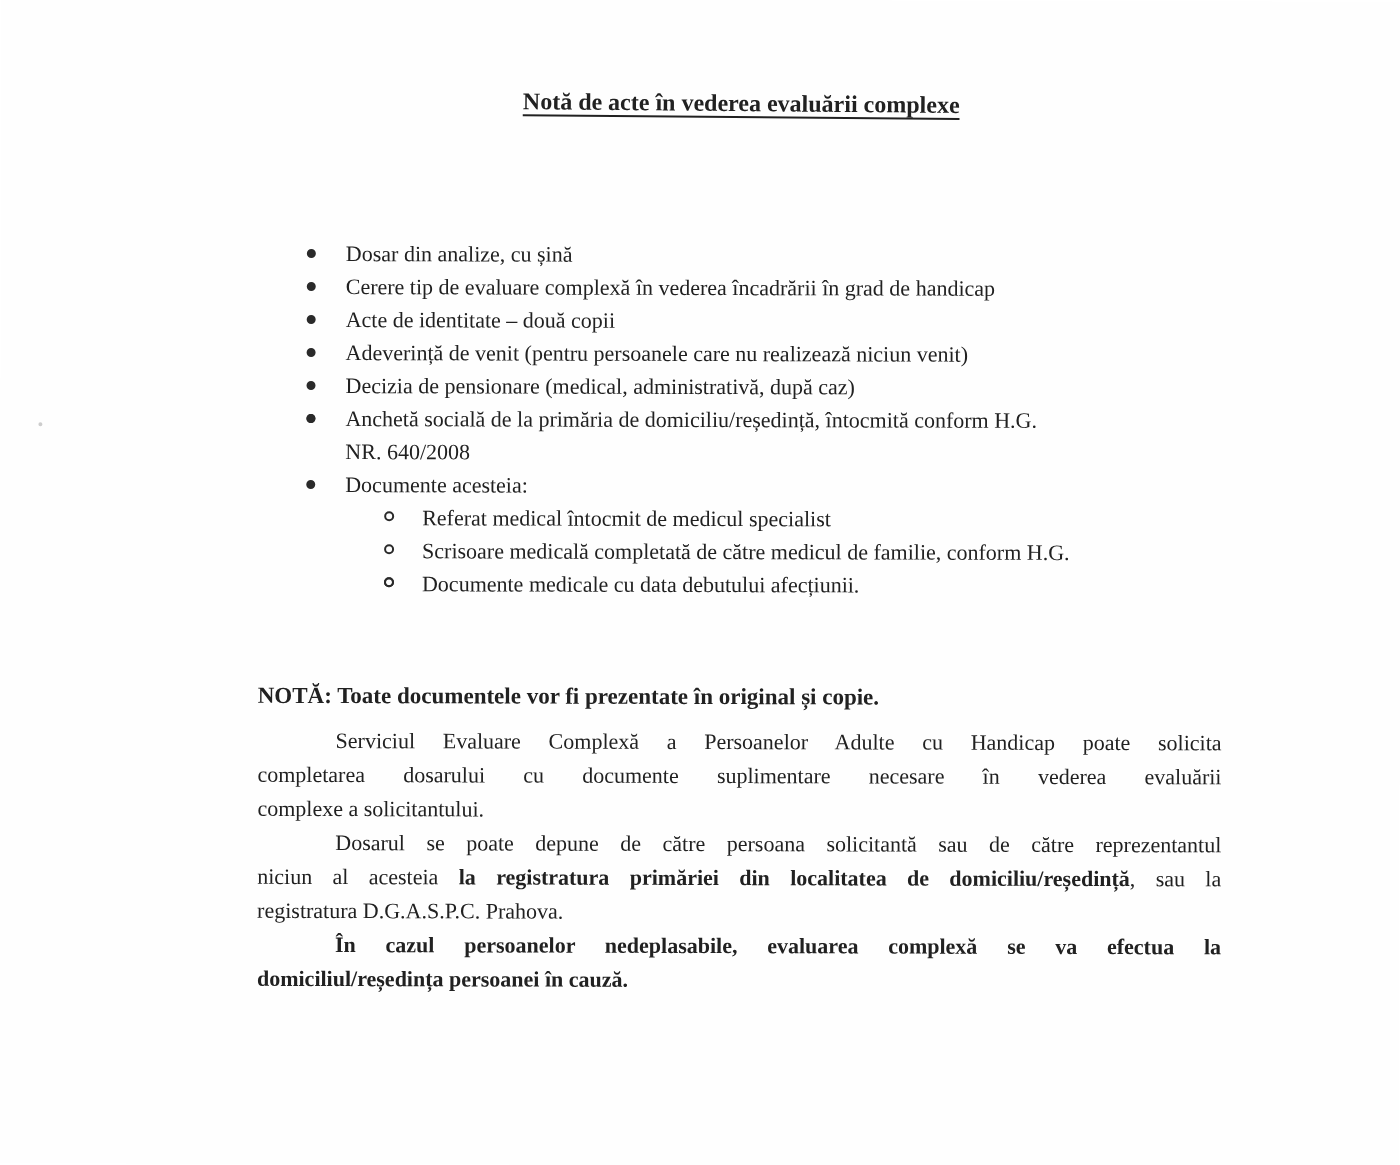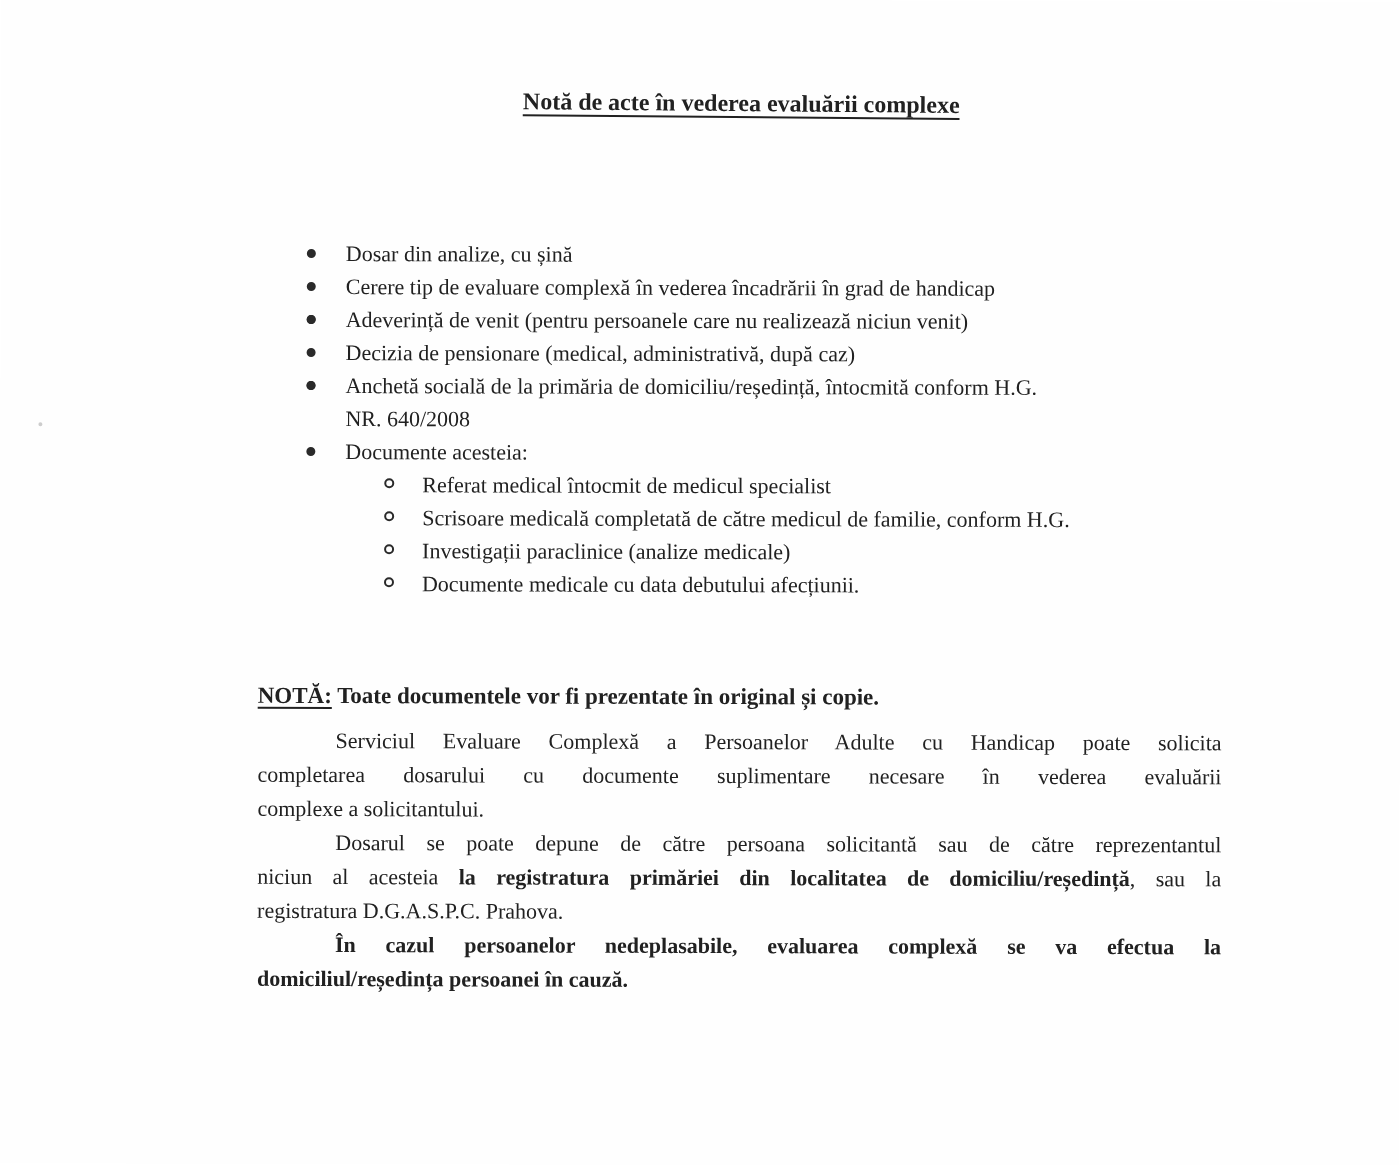--- a/index.html
+++ b/index.html
@@ -79,21 +79,20 @@
     box-sizing: border-box;
   }
   .nowrap { white-space: nowrap; }
   .note-line {
     margin: 78px 0 10px 0;
     font-size: 23px;
     line-height: 36px;
     font-weight: bold;
   }
   .note-label {
-    text-decoration: underline;
     text-decoration-thickness: 2px;
     text-underline-offset: 4px;
     margin-top: 28px;
   }
   .para {
     margin: 0;
     font-size: 22px;
     line-height: 34px;
   }
   .para.first { margin-top: 2px; }
@@ -132,20 +131,21 @@
       <li>
         <span class="dot-marker"></span>
         <span>Dosar din analize, cu șină</span>
       </li>
       <li>
         <span class="dot-marker"></span>
         <span>Cerere tip de evaluare complexă în vederea încadrării în grad de handicap</span>
       </li>
       <li>
         <span class="dot-marker"></span>
+        <span>Acte de identitate – două copii</span>
       </li>
       <li>
         <span class="dot-marker"></span>
         <span>Adeverință de venit (pentru persoanele care nu realizează niciun venit)</span>
       </li>
       <li>
         <span class="dot-marker"></span>
         <span>Decizia de pensionare (medical, administrativă, după caz)</span>
       </li>
       <li>
@@ -166,21 +166,20 @@
       <li>
         <span class="circle-marker"></span>
         <span>Referat medical întocmit de medicul specialist</span>
       </li>
       <li>
         <span class="circle-marker"></span>
         <span class="nowrap">Scrisoare medicală completată de către medicul de familie, conform H.G.</span><br>
       </li>
       <li>
         <span class="circle-marker"></span>
-        <span>Investigații paraclinice (analize medicale)</span>
       </li>
       <li>
         <span class="circle-marker"></span>
         <span>Documente medicale cu data debutului afecțiunii.</span>
       </li>
     </ul>
 
     <p class="note-line">
       <span class="note-label">NOTĂ:</span><span> Toate documentele vor fi prezentate în original și copie.</span>
     </p>

